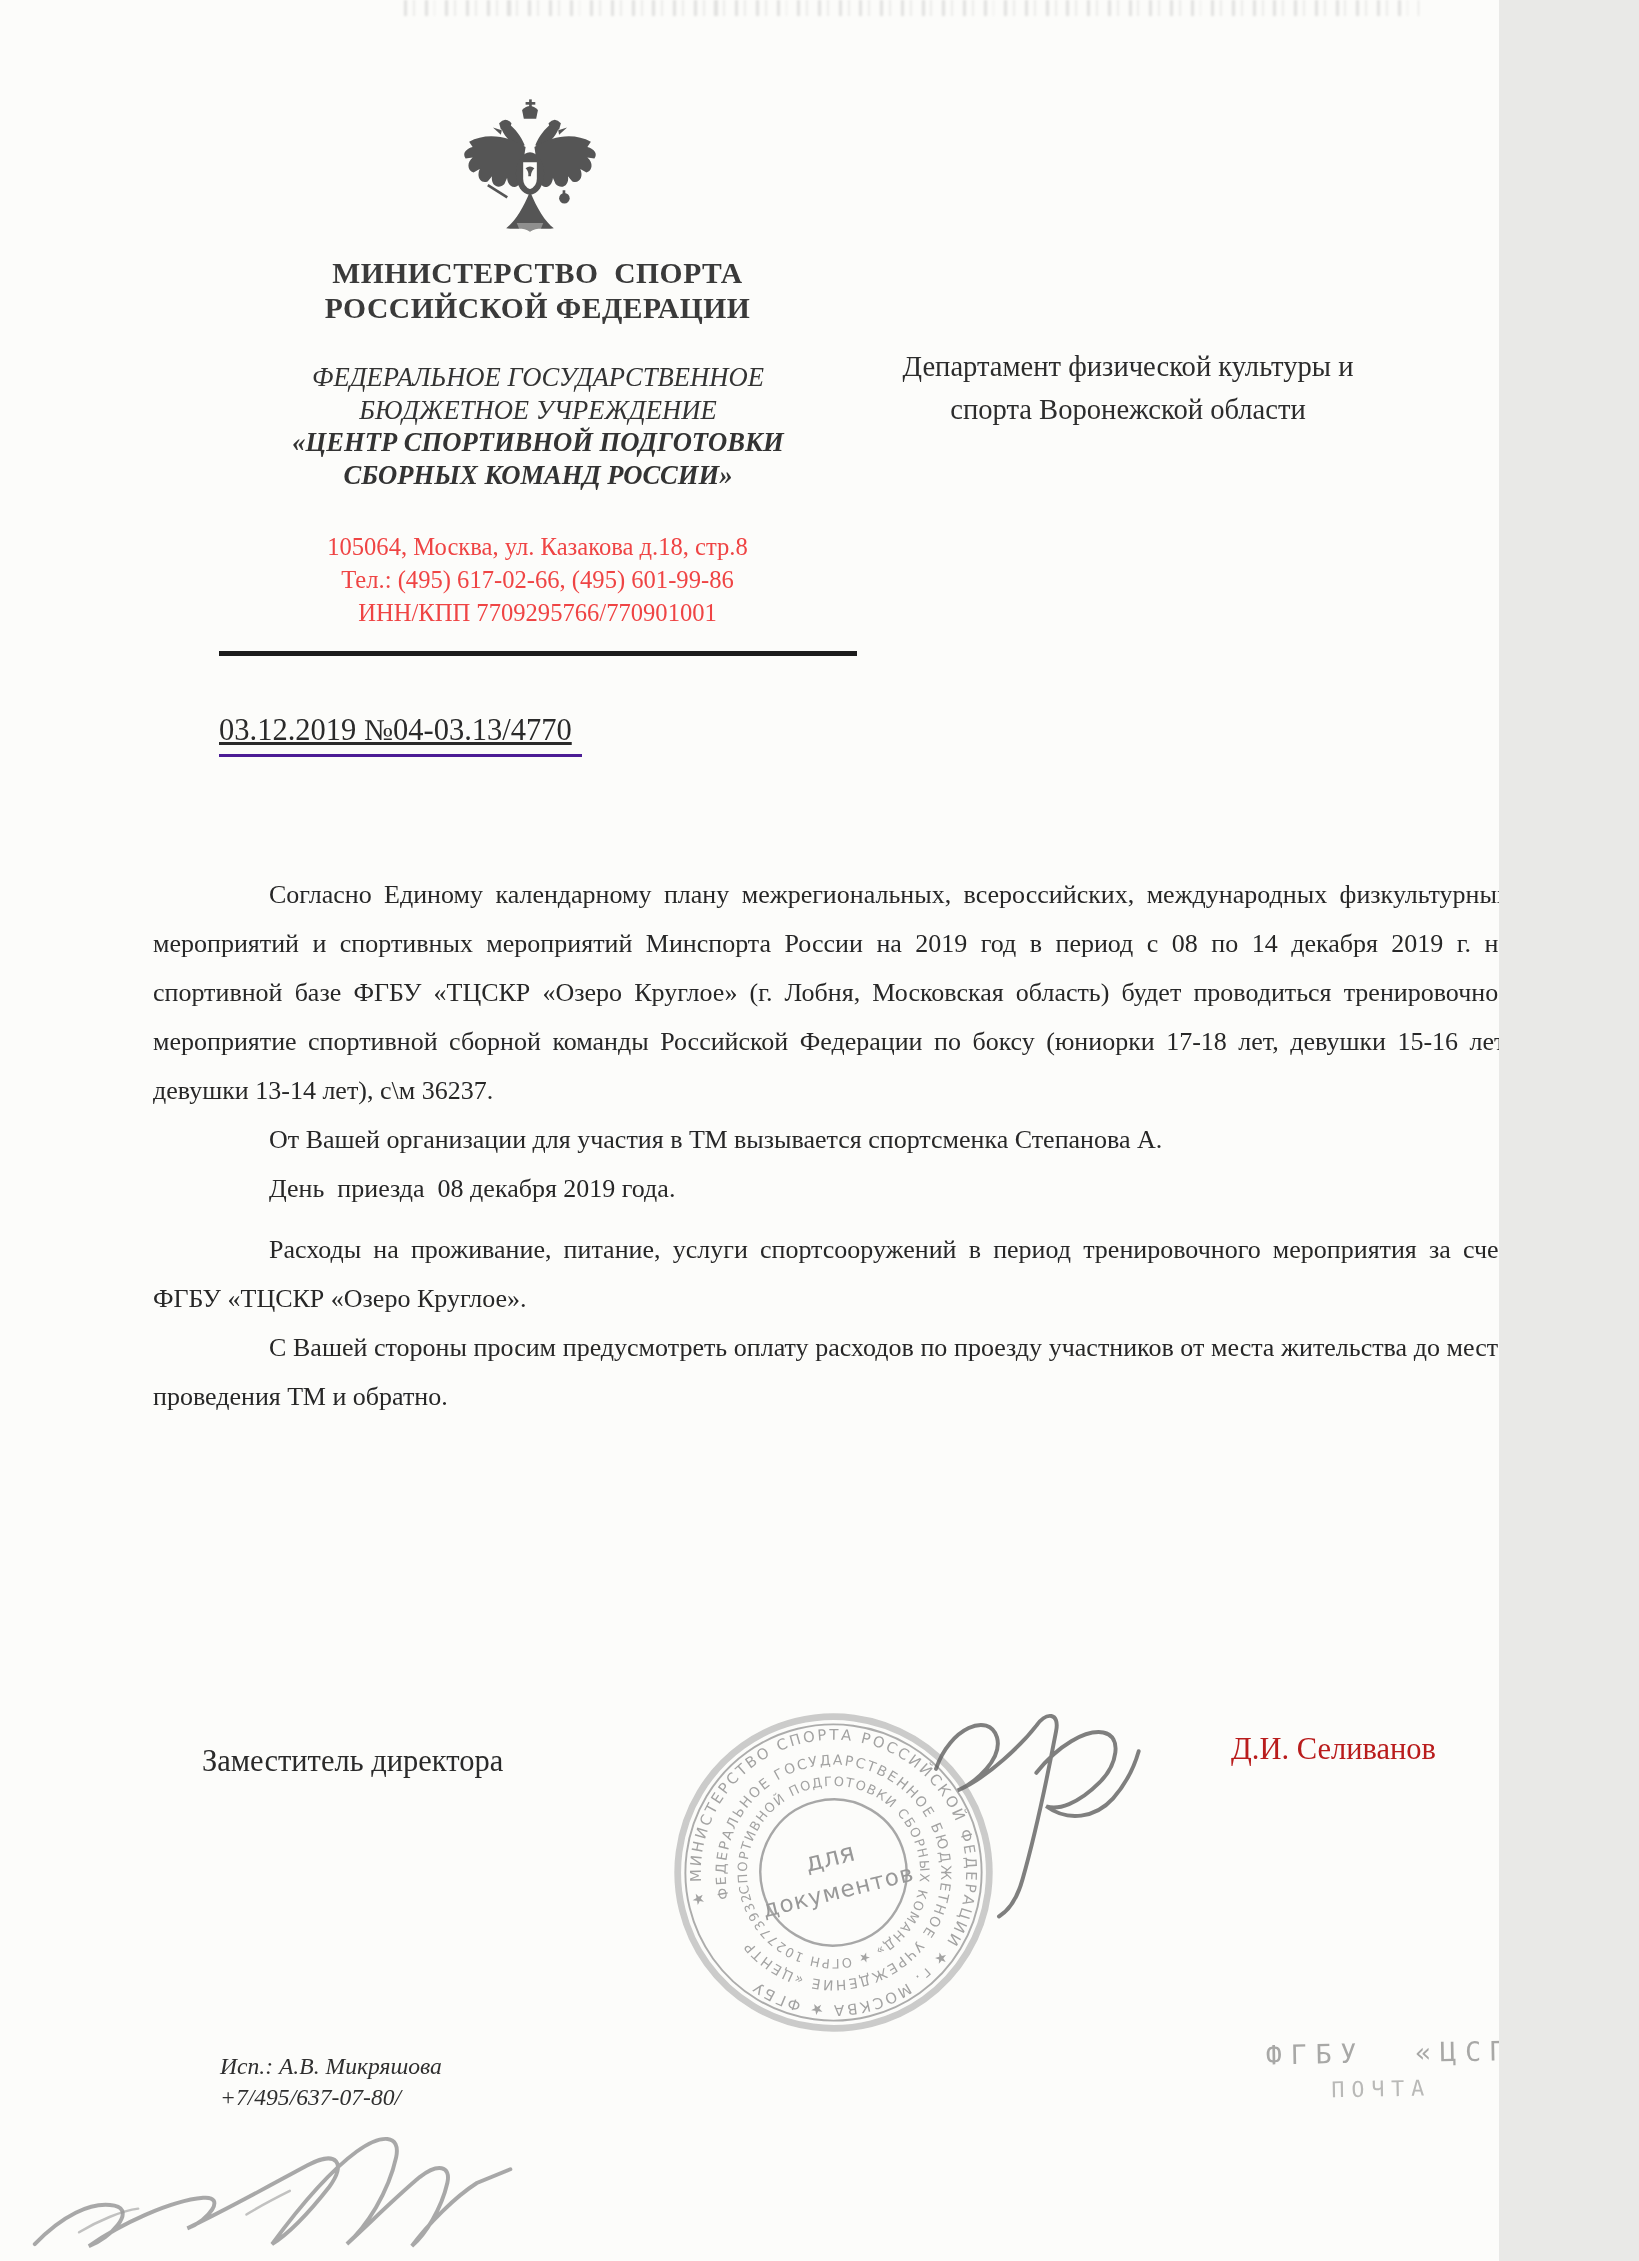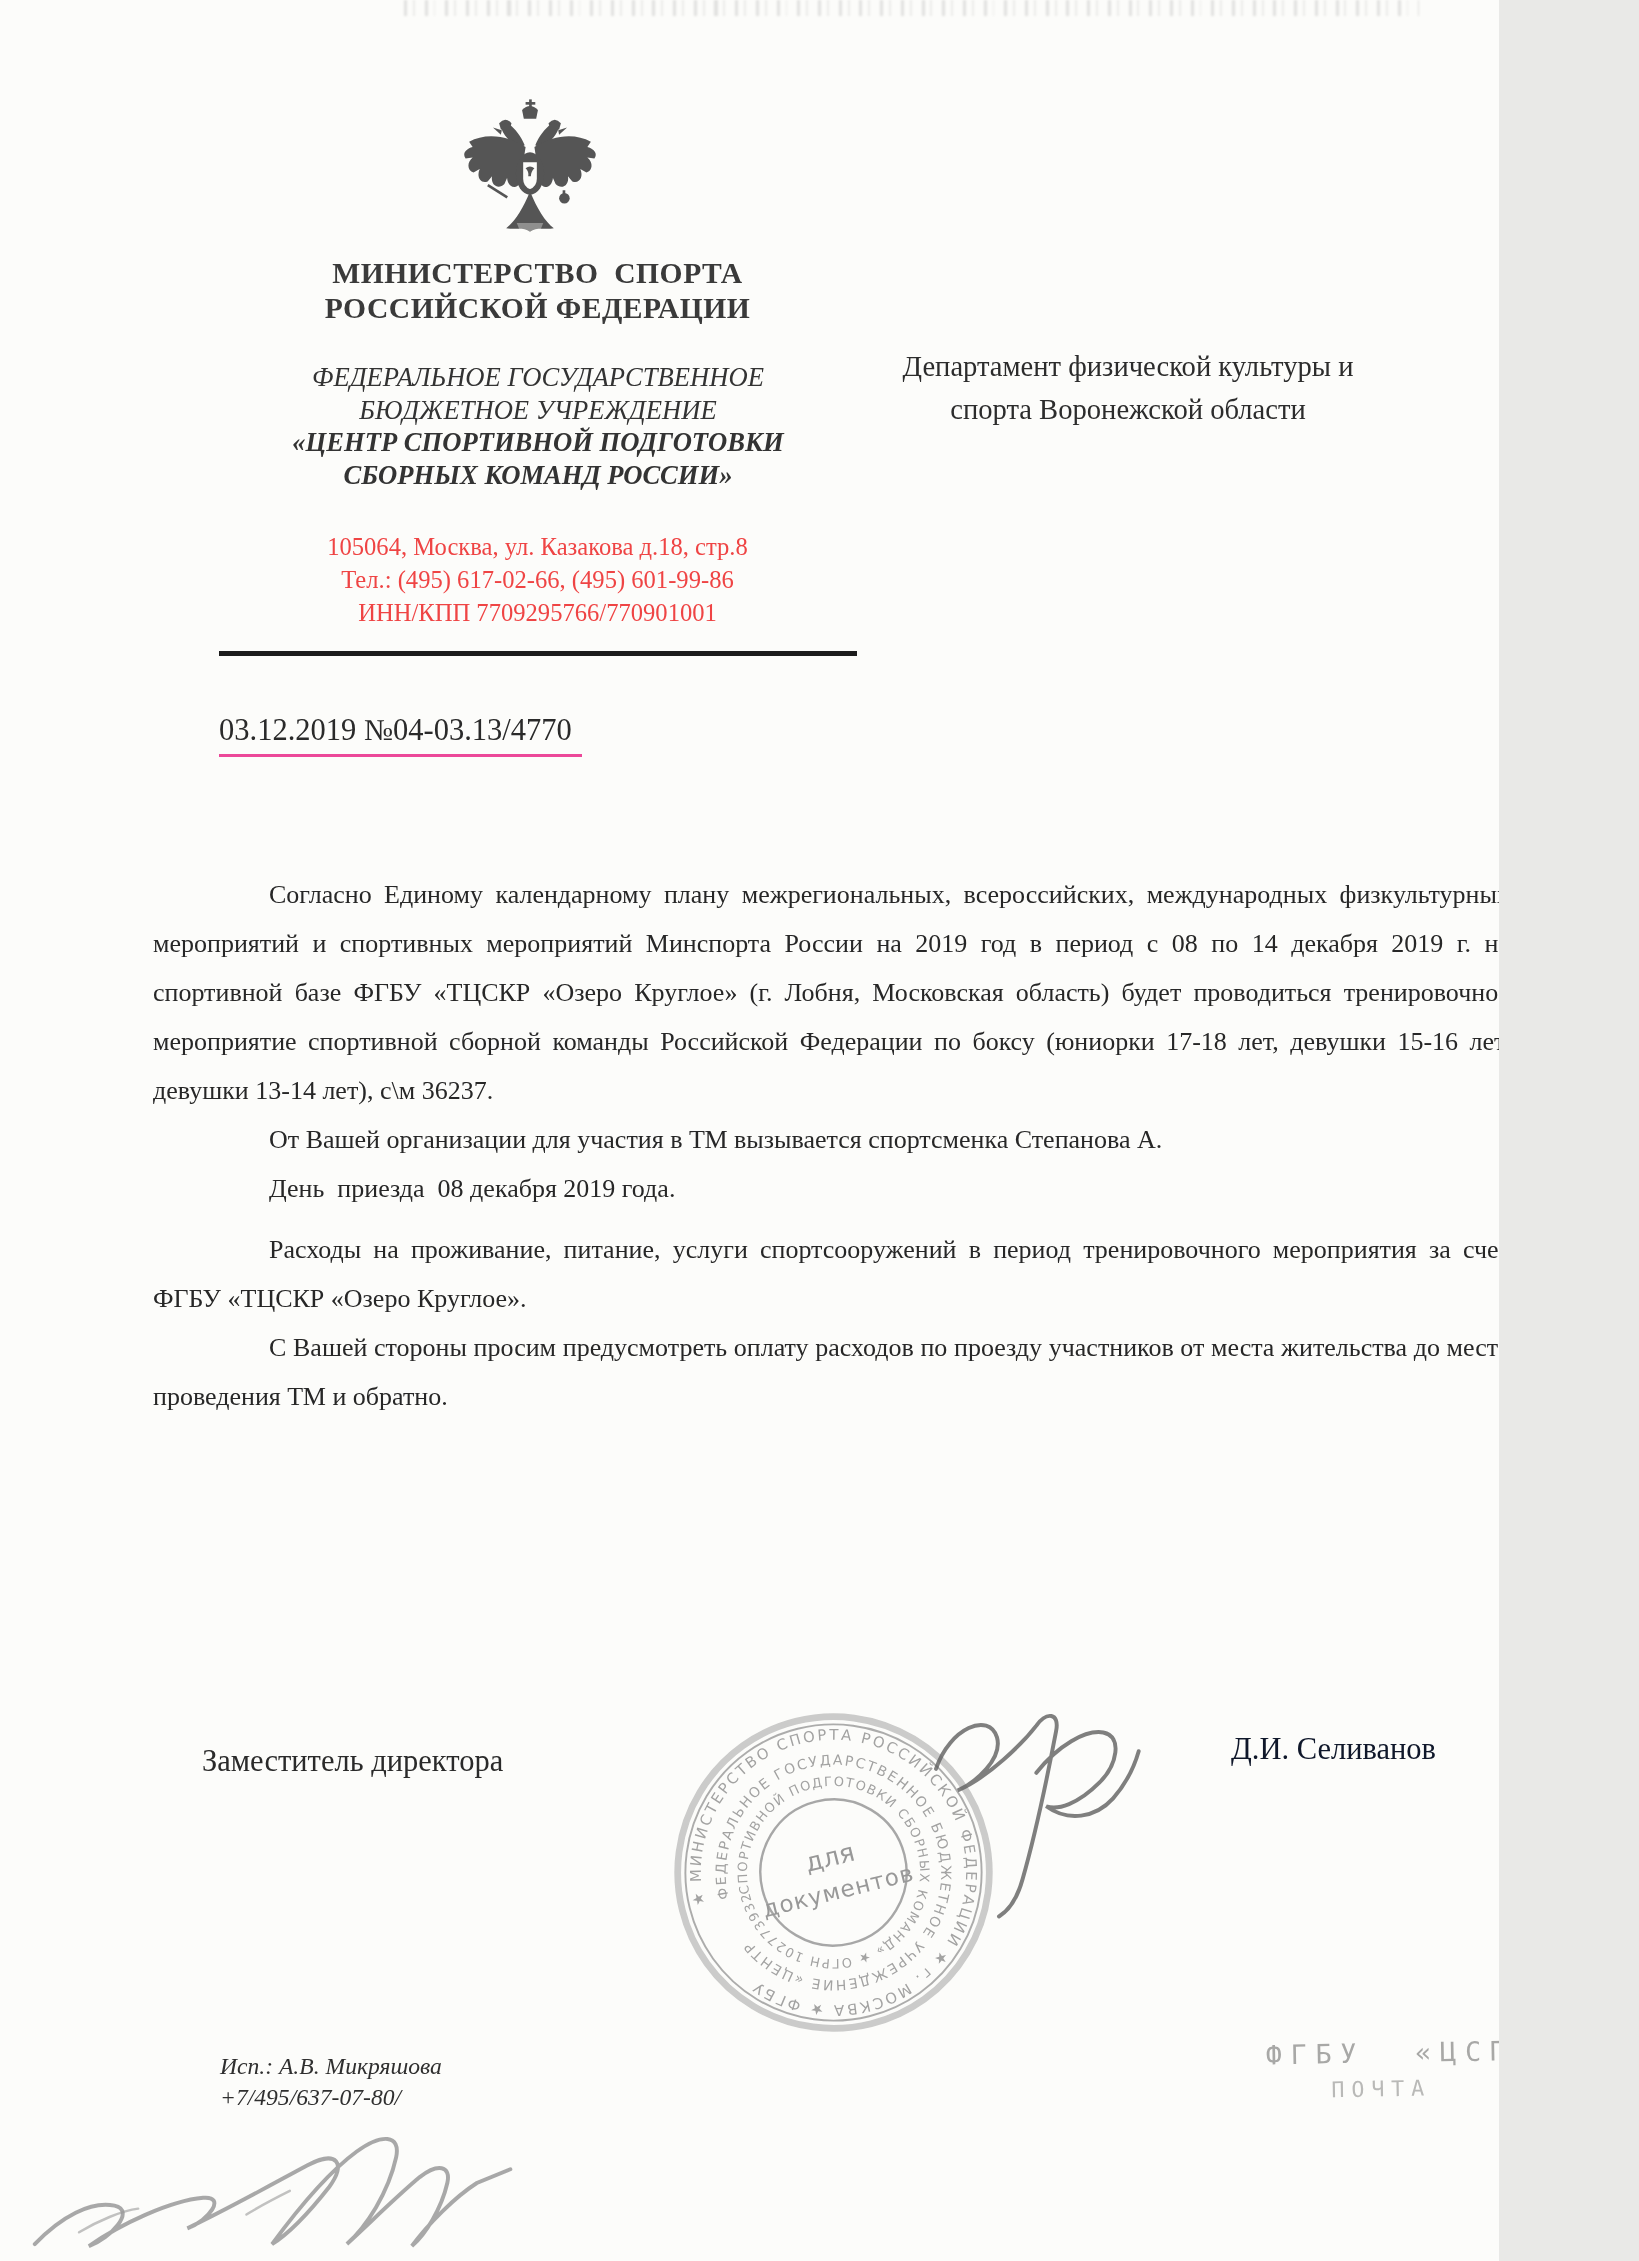--- a/index.html
+++ b/index.html
@@ -39,30 +39,30 @@
     position:absolute;left:219px;top:651px;width:638px;height:4.9px;
     background:#1c1c1c;
   }
   .recipient{
     position:absolute;left:872px;top:345px;width:512px;
     text-align:center;font-size:28.6px;line-height:43px;color:#2c2c2c;
   }
   .ref{
     position:absolute;left:219px;top:713px;font-size:30.5px;color:#2a2a2a;
   }
-  .ref span{display:inline-block;border-bottom:3px solid #ec4899;padding:0 9.9px 5.9px 0;}
+  .ref span{display:inline-block;border-bottom:3px solid #4c1d95;padding:0 9.9px 5.9px 0;text-decoration:underline;}
   .body-text{
     position:absolute;left:153px;top:870px;width:1357px;
     font-size:26px;line-height:49px;text-align:justify;color:#272727;
   }
   .body-text p{margin:0;text-indent:116px;}
   .body-text p.sp{margin-top:11.8px;}
   .body-text p.prewrap{white-space:pre-wrap;}
   .sig-title{position:absolute;left:202px;top:1744px;font-size:30.5px;color:#2a2a2a;}
-  .sig-name{position:absolute;left:1231px;top:1732px;font-size:30.5px;color:#0f172a;}
+  .sig-name{position:absolute;left:1231px;top:1732px;font-size:30.5px;color:#b91c1c;}
   .stamp{position:absolute;left:670px;top:1709px;opacity:.88;}
   .stamp-sign{position:absolute;left:916px;top:1700px;}
   .exec{
     position:absolute;left:220px;top:2051px;font-size:23.6px;line-height:30.5px;color:#2f2f2f;font-style:italic;
   }
   .mail-stamp{
     position:absolute;left:1266px;top:2037px;color:#9a9a98;
     font-family:"DejaVu Sans Mono",monospace;opacity:.85;
     transform:rotate(-1deg);
   }

